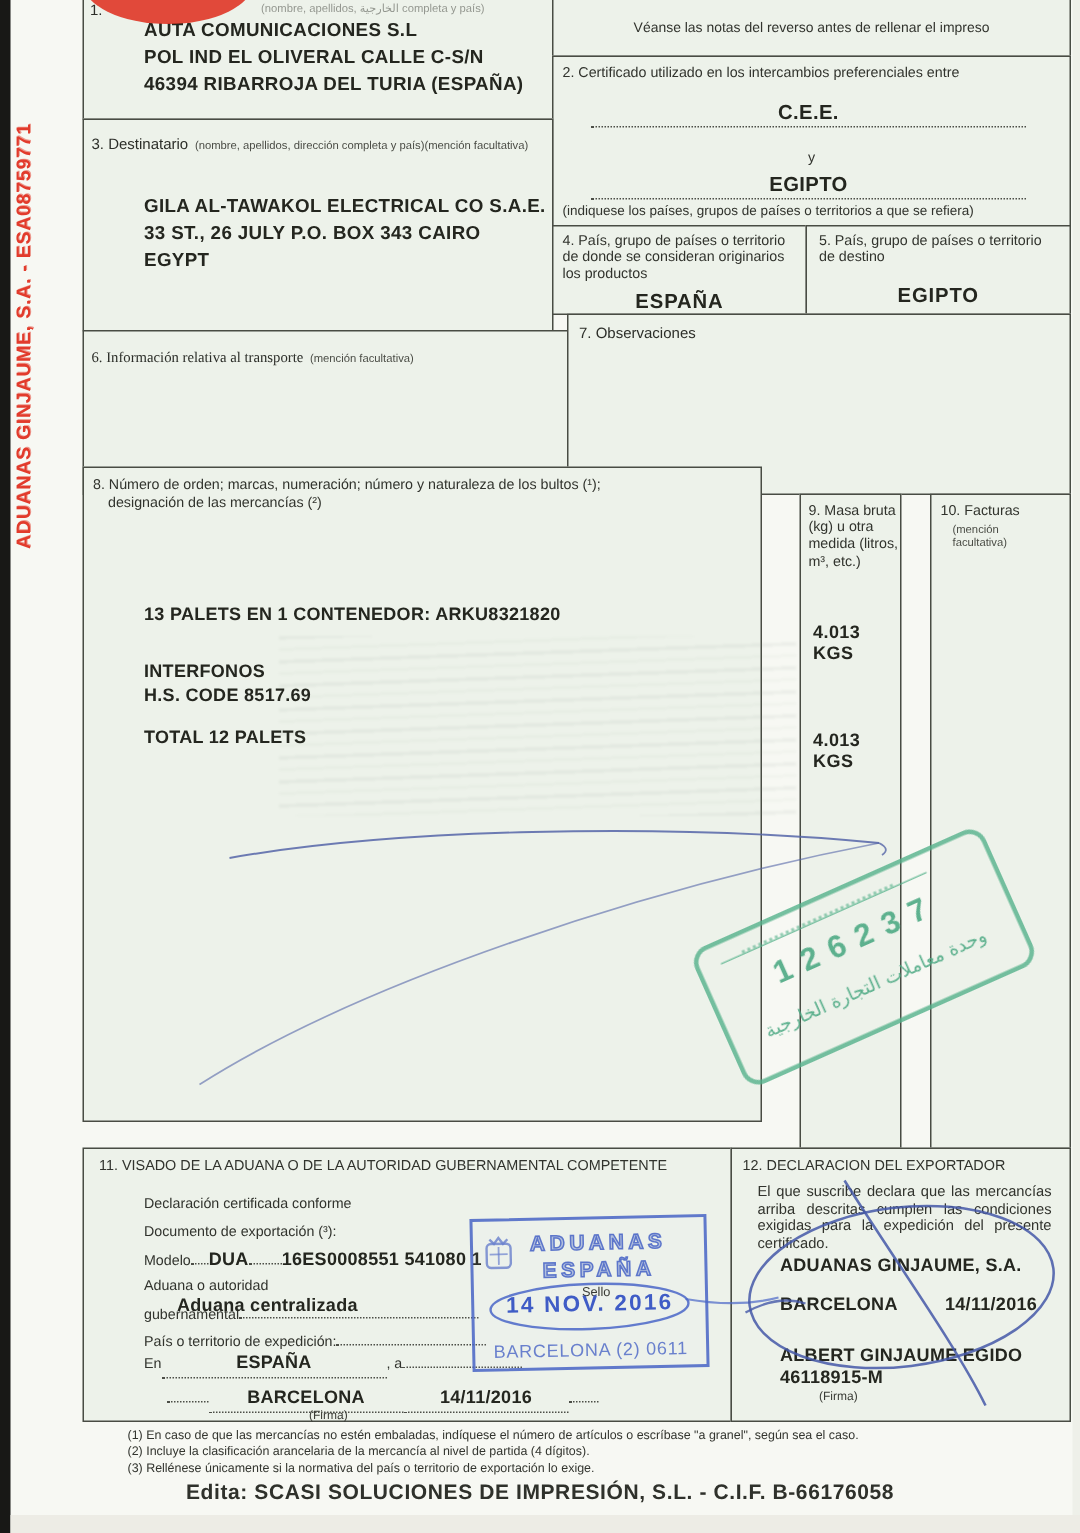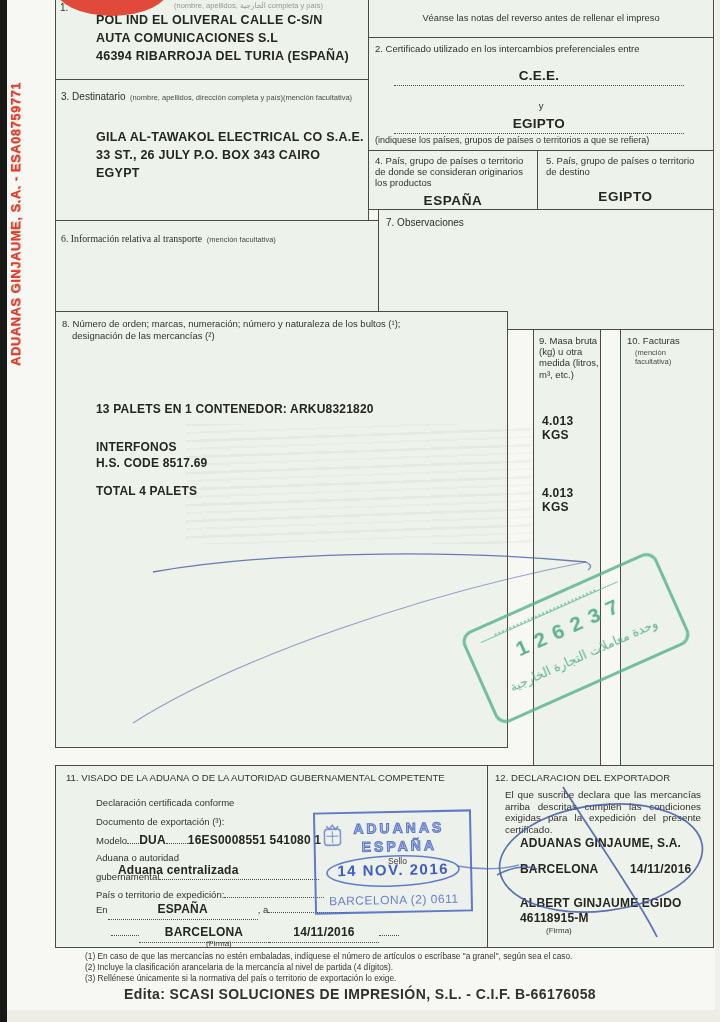--- a/index.html
+++ b/index.html
@@ -68,22 +68,22 @@
 
   <div class="edge-left"></div>
   <div class="edge-right"></div>
 
   <div class="side-red">ADUANAS GINJAUME, S.A. - ESA08759771</div>
 
   <div class="cell" style="left:55px;top:-2px;width:314px;height:82px;">
     <span class="abs lblnum" style="left:4px;top:3px;">1.</span>
     <span class="abs note" style="left:118px;top:2px;width:190px;height:10px;overflow:hidden;opacity:.55;">(nombre, apellidos, الخارجية completa y país)</span>
     <div class="abs typed" style="left:40px;top:12px;">
+      <div>AUTA COMUNICACIONES S.L</div>
       <div>POL IND EL OLIVERAL CALLE C-S/N</div>
-      <div>AUTA COMUNICACIONES S.L</div>
       <div>46394 RIBARROJA DEL TURIA (ESPAÑA)</div>
     </div>
   </div>
 
   <div class="cell" style="left:368px;top:-2px;width:346px;height:40px;">
     <div class="lbl ctr" style="padding-top:14px;font-size:9.3px;">Véanse las notas del reverso antes de rellenar el impreso</div>
   </div>
 
   <div class="cell" style="left:368px;top:37px;width:346px;height:114px;">
     <div class="abs lbl" style="left:6px;top:5px;">2. Certificado utilizado en los intercambios preferenciales entre</div>
@@ -129,21 +129,21 @@
   <div class="cell" style="left:378px;top:209px;width:336px;height:121px;">
     <div class="abs lblnum" style="left:7px;top:7px;">7. Observaciones</div>
   </div>
 
   <div class="cell" style="left:55px;top:311px;width:453px;height:437px;">
     <div class="abs lbl" style="left:6px;top:6px;">8. Número de orden; marcas, numeración; número y naturaleza de los bultos (¹);</div>
     <div class="abs lbl" style="left:16px;top:18px;">designación de las mercancías (²)</div>
     <div class="abs typed-sm" style="left:40px;top:90px;">13 PALETS EN 1 CONTENEDOR: ARKU8321820</div>
     <div class="abs typed-sm" style="left:40px;top:128px;">INTERFONOS</div>
     <div class="abs typed-sm" style="left:40px;top:144px;">H.S. CODE 8517.69</div>
-    <div class="abs typed-sm" style="left:40px;top:172px;">TOTAL 4 PALETS</div>
+    <div class="abs typed-sm" style="left:40px;top:172px;">TOTAL 12 PALETS</div>
     <div class="bleed" style="left:130px;top:112px;width:345px;height:120px;"></div>
   </div>
 
   <div class="cell" style="left:533px;top:329px;width:68px;height:437px;">
     <div class="abs lbl" style="left:5px;top:5px;width:75px;">9. Masa bruta (kg) u otra medida (litros, m³, etc.)</div>
     <div class="abs typed-sm" style="left:8px;top:84px;letter-spacing:.3px;">4.013 KGS</div>
     <div class="abs typed-sm" style="left:8px;top:156px;letter-spacing:.3px;">4.013 KGS</div>
   </div>
 
   <div class="cell" style="left:620px;top:329px;width:94px;height:437px;">

